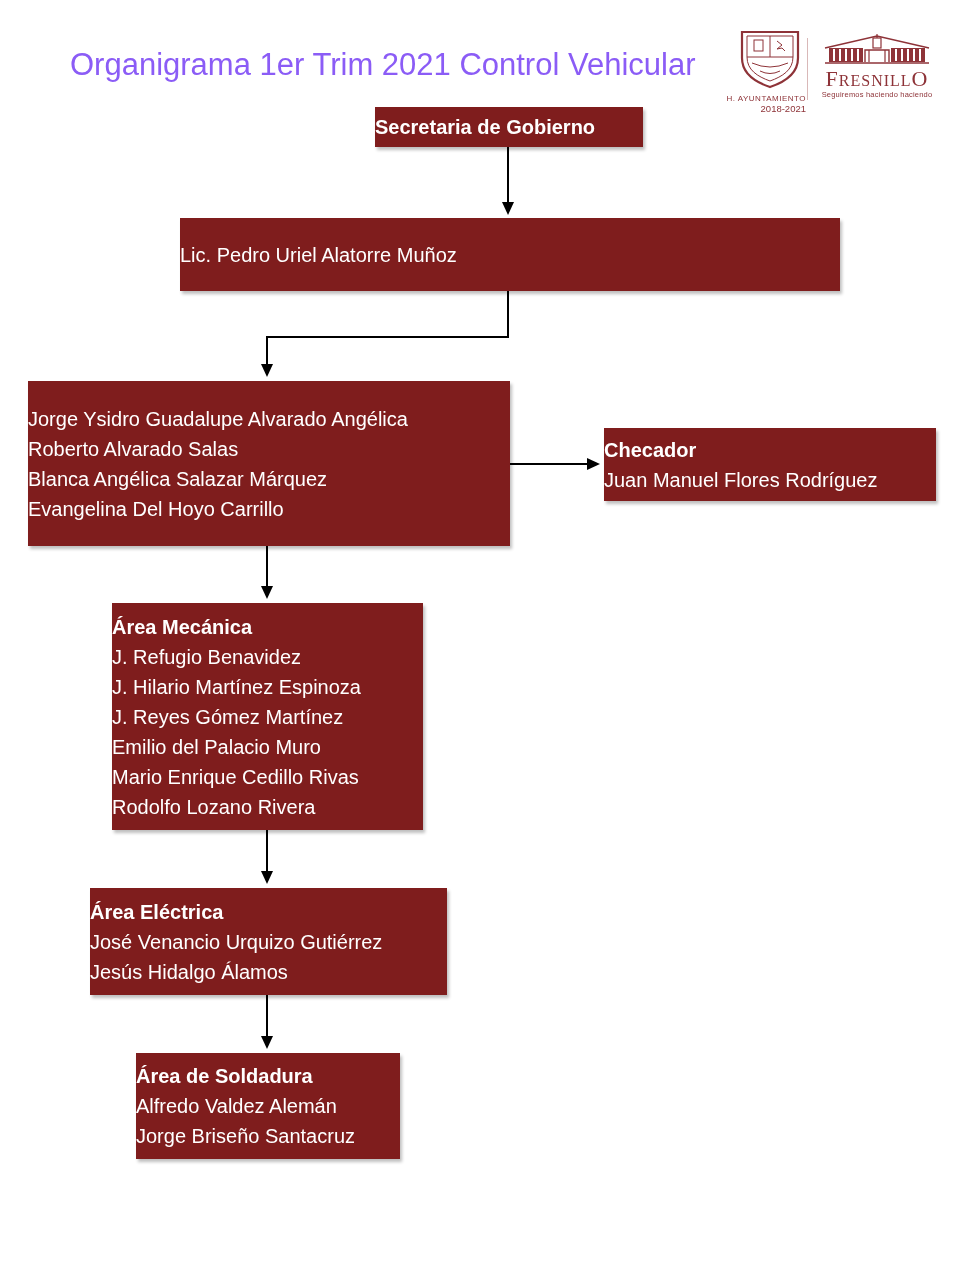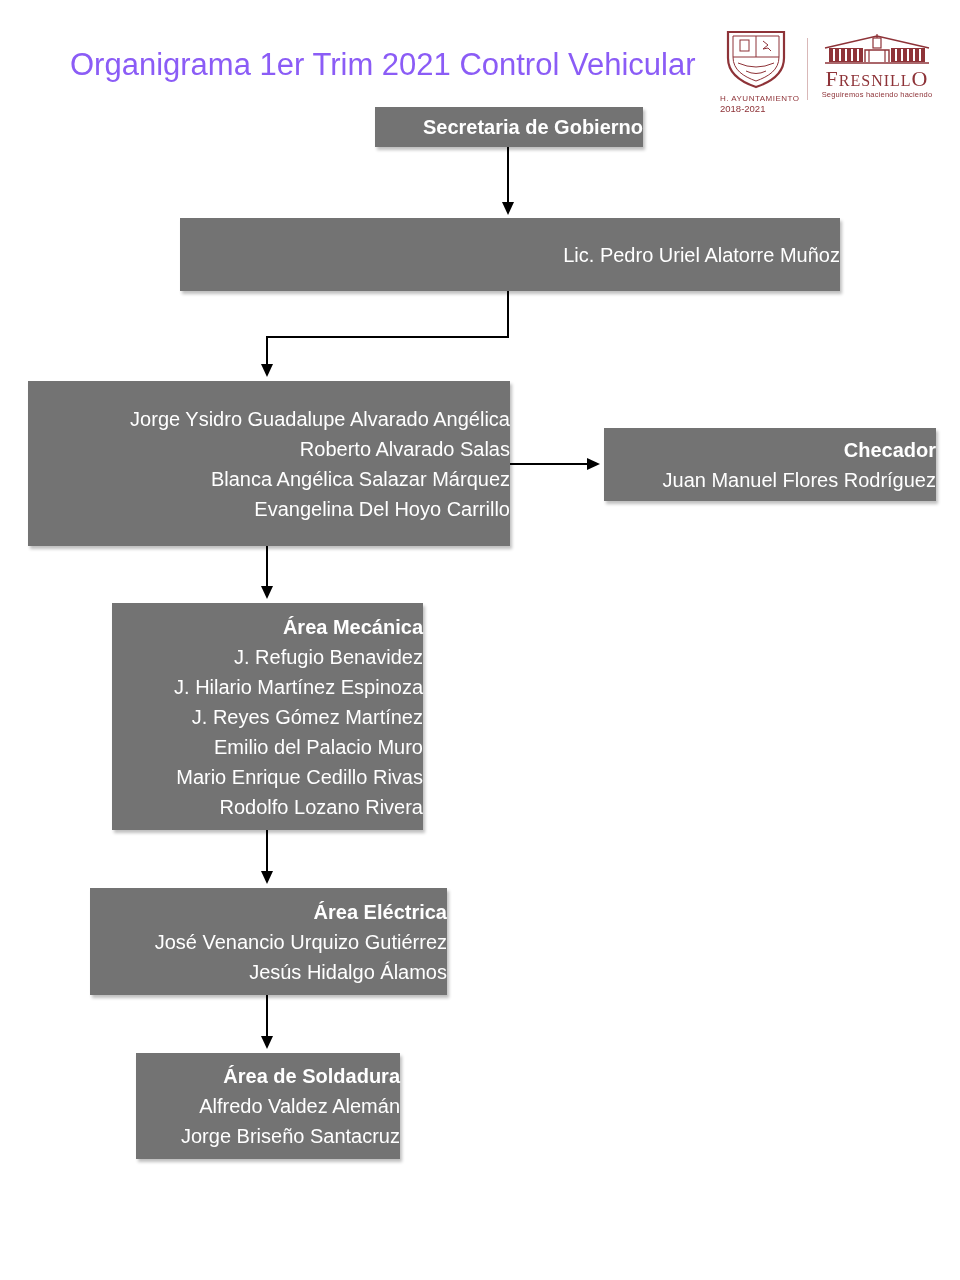--- a/index.html
+++ b/index.html
@@ -5,34 +5,34 @@
   html,body{margin:0;padding:0;background:#fff;}
   #page{
     position:relative;width:960px;height:1280px;background:#ffffff;
     font-family:"Liberation Sans", sans-serif;overflow:hidden;
   }
   
   .page-title{
     position:absolute;left:70px;top:47px;font-size:31px;color:#8b5cf6;
     white-space:nowrap;letter-spacing:0px;
   }
-  .logo-crest{position:absolute;left:720px;top:29px;width:86px;text-align:left;color:#8e3338;}
+  .logo-crest{position:absolute;left:720px;top:29px;width:86px;text-align:right;color:#8e3338;}
   .logo-crest .crest-caption{font-size:8px;letter-spacing:.5px;line-height:9px;margin-top:1px;}
   .logo-crest .crest-years{font-size:9.5px;line-height:11px;}
   .logo-divider{position:absolute;left:807px;top:38px;width:1px;height:62px;background:#d9b8b8;}
   .logo-fresnillo{position:absolute;left:815px;top:34px;width:124px;text-align:center;color:#8e3338;}
   .fresnillo-word{
     font-family:"Liberation Serif", serif;font-size:16px;line-height:18px;
     letter-spacing:1px;white-space:nowrap;
   }
   .fresnillo-word .cap{font-size:22px;}
   .fresnillo-tagline{font-size:7.5px;line-height:9px;margin-top:0px;letter-spacing:.2px;}
   
   .node{
-    position:absolute;background:#737373;color:#ffffff;text-align:right;
+    position:absolute;background:#7f1d1d;color:#ffffff;text-align:left;
     display:flex;flex-direction:column;justify-content:center;
     box-shadow:2px 3px 3px rgba(0,0,0,.25);
   }
   .node-title{font-weight:bold;font-size:20px;line-height:30px;}
   .node-members div{font-size:20px;line-height:30px;font-weight:400;}
   #node-secretaria {left:375px;top:107px;width:268px;height:40px;}
   #node-secretaria .node-title{font-size:20px;line-height:22px;}
   #node-jefe      {left:180px;top:218px;width:660px;height:73px;}
   #node-administrativa{left:28px;top:381px;width:482px;height:165px;}
   #node-checador  {left:604px;top:428px;width:332px;height:73px;}

